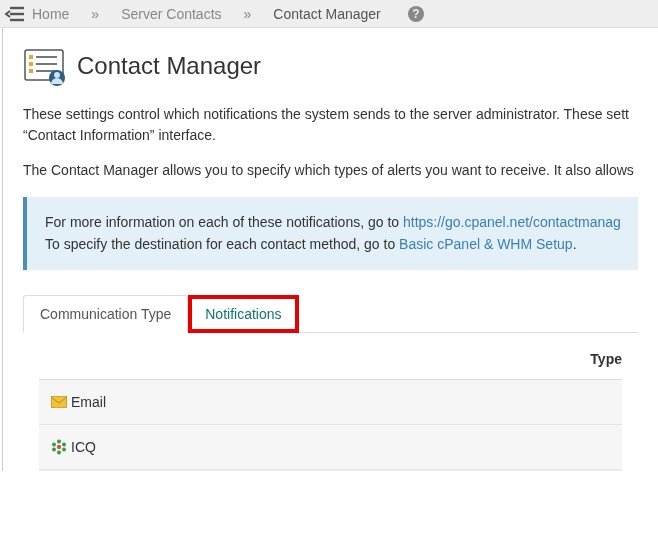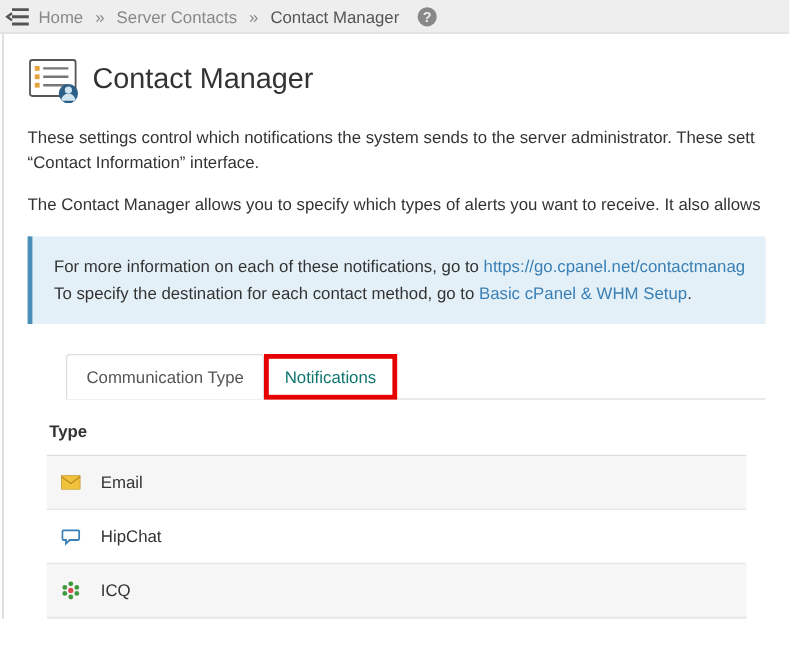--- a/index.html
+++ b/index.html
@@ -21,21 +21,21 @@
   }
   .hamburger {
     display: inline-flex;
     align-items: center;
     margin-right: 6px;
   }
   .hamburger svg { display: block; }
   .breadcrumbs {
     display: flex;
     align-items: center;
-    gap: 8px;
+    gap: 20px;
     color: #666;
   }
   .breadcrumbs a { color: #888; text-decoration: none; }
   .breadcrumbs .sep { color: #888; margin: 0 2px; }
   .breadcrumbs .current { color: #555; }
   .help-icon {
     display: inline-flex;
     margin-left: 6px;
   }
   .content {
@@ -69,21 +69,20 @@
     margin: 16px 0 24px 0;
     color: #333;
     line-height: 1.6;
   }
   .info-box a { color: #3a7fb5; text-decoration: none; }
   .info-box .line { white-space: nowrap; overflow: hidden; }
   .tabs {
     display: flex;
     border-bottom: 1px solid #ddd;
     align-items: flex-end;
-    margin-left: 32px;
   }
   .tab {
     padding: 10px 16px;
     border: 1px solid transparent;
     border-bottom: none;
     color: #3a7fb5;
     cursor: pointer;
     position: relative;
     top: 1px;
   }
@@ -101,25 +100,26 @@
   }
   .table-area {
     margin-top: 18px;
     padding: 0 16px;
   }
   .col-header {
     font-weight: 600;
     color: #333;
     padding: 0 0 12px 2px;
     border-bottom: 1px solid #ddd;
+    text-align: right;
   }
   .row {
     display: flex;
     align-items: center;
-    gap: 17px;
+    gap: 4px;
     padding: 14px 12px;
     border-bottom: 1px solid #e5e5e5;
   }
   .row.alt { background: #f6f6f6; }
   .row-label { color: #333; }
   .type-icon { width: 16px; height: 16px; display: inline-flex; align-items: center; justify-content: center; }
   .footer-sep { border-top: 1px solid #eee; margin-top: 0; }
 </style>
 </head>
 <body>
@@ -196,28 +196,20 @@
     <div class="row alt">
       <span class="type-icon">
         <svg width="16" height="12" viewBox="0 0 16 12">
           <rect x="0" y="0" width="16" height="12" rx="1" fill="#f0c23b" stroke="#b8891f"></rect>
           <polyline points="0,1 8,7 16,1" fill="none" stroke="#b8891f"></polyline>
         </svg>
       </span>
       <span class="row-label">Email</span>
     </div>
 
-    <div class="row">
-      <span class="type-icon">
-        <svg width="16" height="16" viewBox="0 0 16 16">
-          <path d="M2 3 h12 a1 1 0 0 1 1 1 v6 a1 1 0 0 1 -1 1 h-7 l-3 3 v-3 h-2 a1 1 0 0 1 -1 -1 v-6 a1 1 0 0 1 1 -1 z" fill="none" stroke="#3a7fb5" stroke-width="1.5"></path>
-        </svg>
-      </span>
-      <span class="row-label">HipChat</span>
-    </div>
 
     <div class="row alt">
       <span class="type-icon">
         <svg width="16" height="16" viewBox="0 0 16 16">
           <circle cx="8" cy="8" r="2.2" fill="#d94f4f"></circle>
           <circle cx="8" cy="2.5" r="2" fill="#3c9a3c"></circle>
           <circle cx="13" cy="5.5" r="2" fill="#3c9a3c"></circle>
           <circle cx="13" cy="10.5" r="2" fill="#3c9a3c"></circle>
           <circle cx="8" cy="13.5" r="2" fill="#3c9a3c"></circle>
           <circle cx="3" cy="10.5" r="2" fill="#3c9a3c"></circle>

